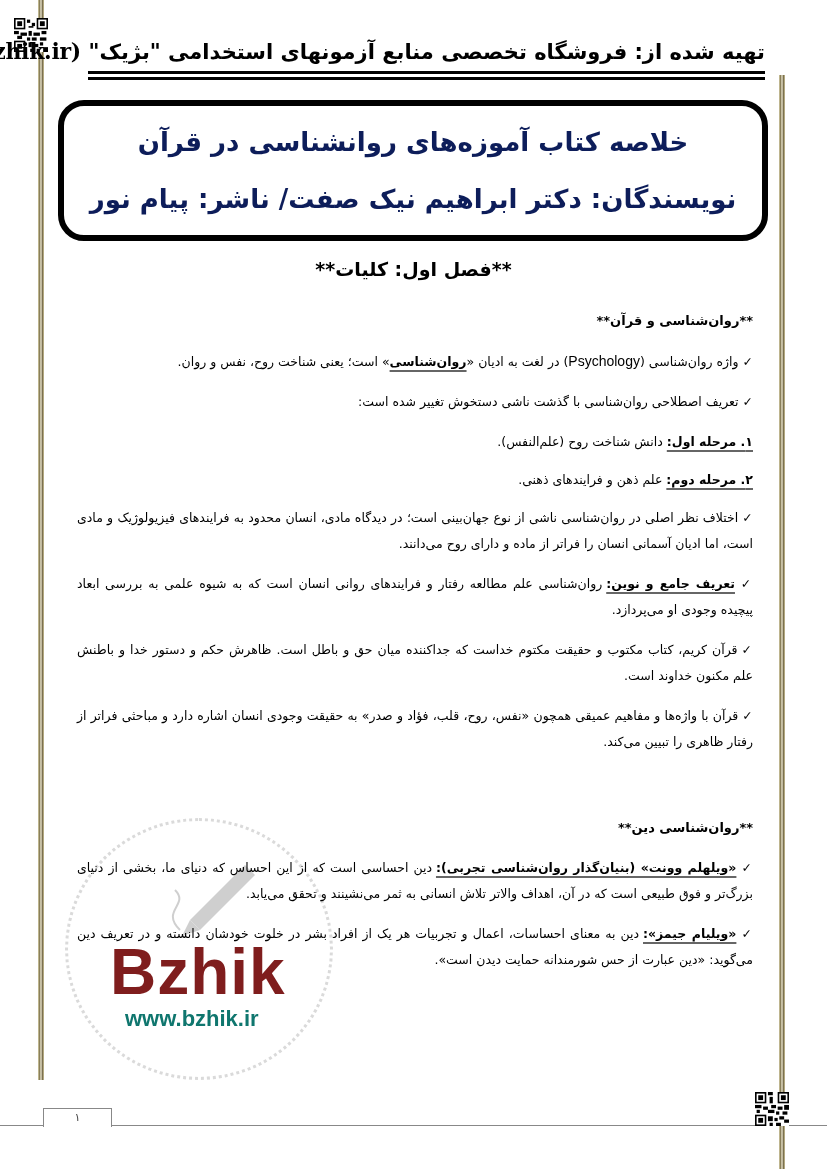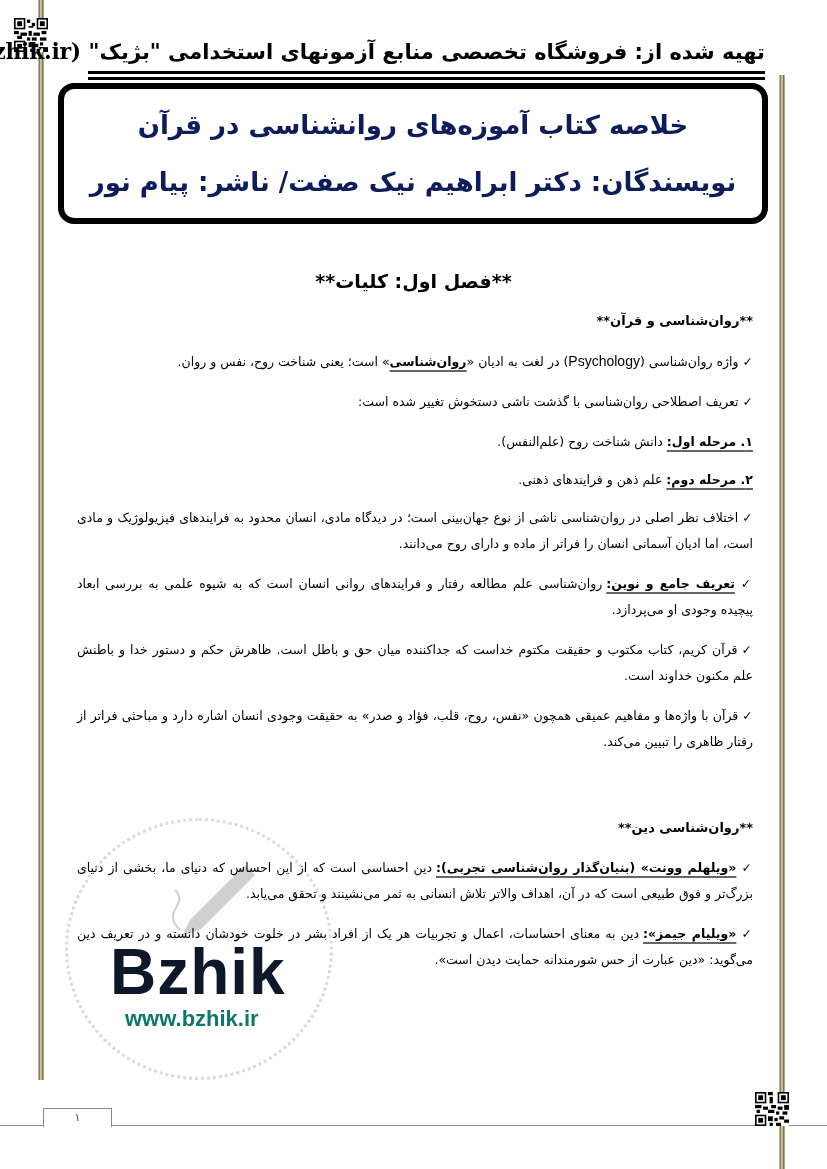--- a/index.html
+++ b/index.html
@@ -26,32 +26,32 @@
       font-family: "DejaVu Sans", sans-serif; font-weight: bold; font-size: 21px;
       white-space: nowrap; letter-spacing: -0.3px;
     }
     .header-line .url { font-family: "DejaVu Serif", serif; font-size: 22px; }
     .header-rule {
       position: absolute; left: 88px; right: 62px; top: 71px;
       height: 3px; border-top: 3px solid #000; border-bottom: 3px solid #000;
     }
 
     .title-box {
-      position: absolute; left: 58px; top: 83px; width: 710px; height: 141px;
-      border: 6px solid #000; border-radius: 16px; background: #fff;
+      position: absolute; left: 58px; top: 100px; width: 710px; height: 141px;
+      border: 6px solid #000; border-radius: 26px; background: #fff;
       display: flex; flex-direction: column; justify-content: space-around; align-items: center;
       padding: 8px 0; box-sizing: border-box;
     }
     .title-box .t {
       direction: rtl; color: #0d1d5a; font-weight: bold; font-size: 26px; text-align: center;
     }
 
     .chapter {
       position: absolute; left: 0; right: 0; top: 258px; text-align: center;
-      direction: rtl; font-weight: bold; font-size: 19px; margin-top: 12px;
+      direction: rtl; font-weight: bold; font-size: 19px;
     }
 
     .content {
       position: absolute; left: 65px; right: 62px; top: 296px;
       direction: rtl; text-align: justify; font-size: 12.5px; line-height: 26px;
       font-family: "DejaVu Sans", sans-serif;
     }
     .content p { margin: 12px; }
     .sec-head { font-weight: bold; font-size: 13px; margin-bottom: 14px !important; }
     .item { margin-bottom: 14px !important; }
@@ -60,21 +60,21 @@
     .latin { font-family: "Liberation Sans", sans-serif; font-size: 14px; }
     .spacer { height: 34px; }
 
     .watermark {
       position: absolute; left: 65px; top: 818px; width: 268px; height: 262px;
       border-radius: 50%; border: 3px dotted #d6d6d6; box-sizing: border-box;
       pointer-events: none; opacity: 0.9;
     }
     .wm-brand {
       position: absolute; left: 110px; top: 935px; font-family: "Liberation Sans", sans-serif;
-      font-size: 64px; font-weight: bold; color: #0f172a; letter-spacing: 1px; pointer-events: none;
+      font-size: 64px; font-weight: bold; color: #7f1d1d; letter-spacing: 1px; pointer-events: none;
     }
     .wm-url {
       position: absolute; left: 125px; top: 1006px; font-family: "Liberation Sans", sans-serif;
       font-size: 22px; font-weight: bold; color: #0f766e; pointer-events: none;
     }
     .wm-pencil { position: absolute; left: 150px; top: 850px; width: 110px; height: 90px; pointer-events: none; }
 
     .footer-rule {
       position: absolute; left: 0; right: 0; top: 1125px; height: 0;
       border-top: 1px solid #888;

